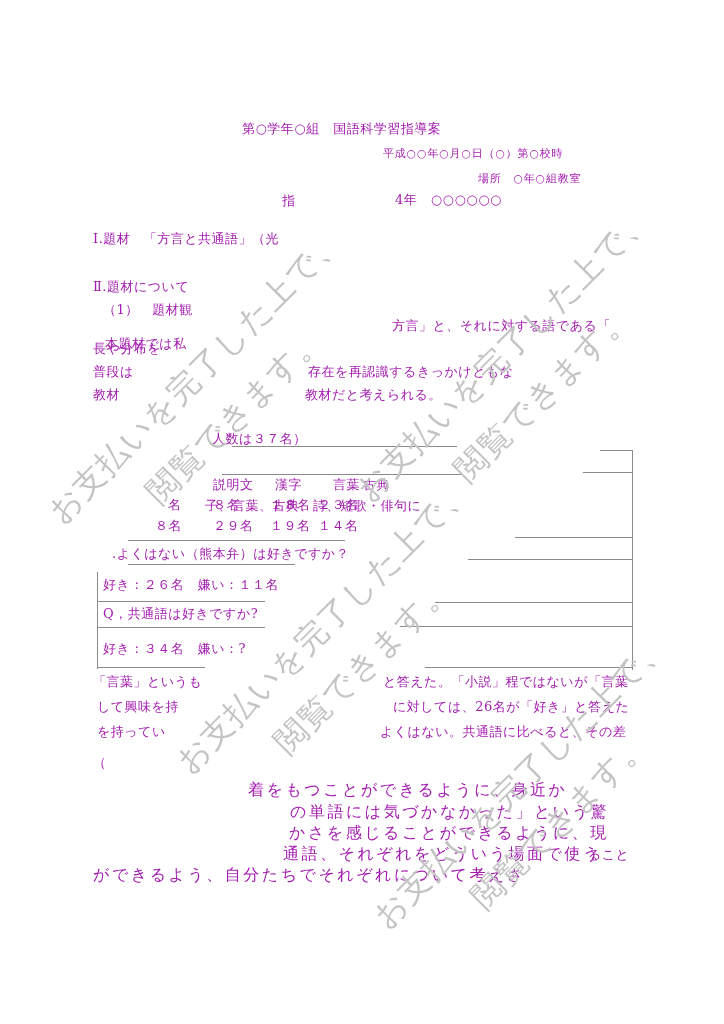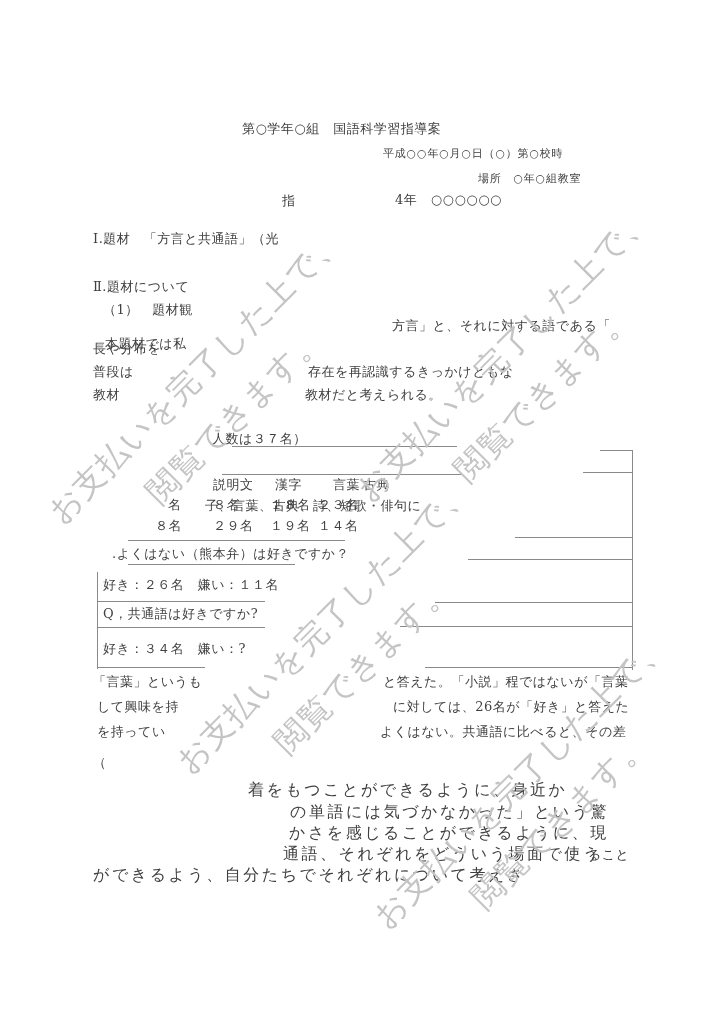--- a/index.html
+++ b/index.html
@@ -10,21 +10,21 @@
     overflow:hidden;
     font-family:"DejaVu Serif","Liberation Serif",serif;
     color:#1b1b1b;
   }
   .frag{
     position:absolute;
     white-space:pre;
     font-size:13px;
     letter-spacing:0.5px;
     line-height:1.2;
-    color:#404040;
+    color:#a21caf;
   }
   .hdr{font-size:11px;letter-spacing:0.8px;}
   .p3{font-size:16px;letter-spacing:2.5px;}
   .hline{position:absolute;height:1px;background:#8a8a8a;}
   .vline{position:absolute;width:1px;background:#8a8a8a;}
   .wm{
     position:absolute;
     transform:translate(-50%,-50%) rotate(-45deg);
     font-family:"DejaVu Sans","Liberation Sans",sans-serif;
     font-size:32px;

